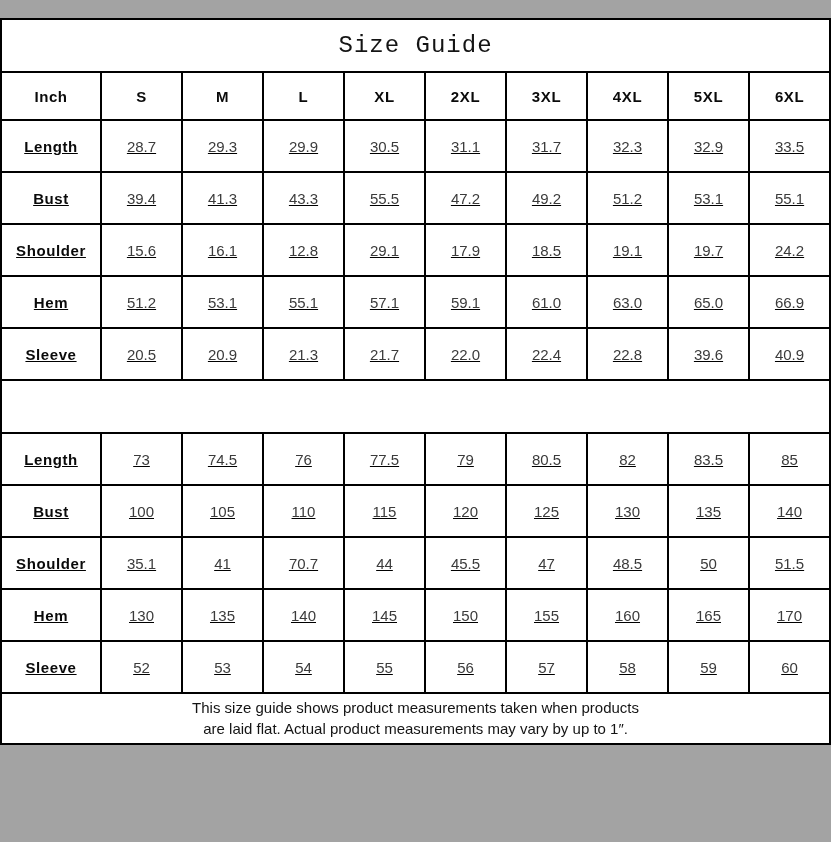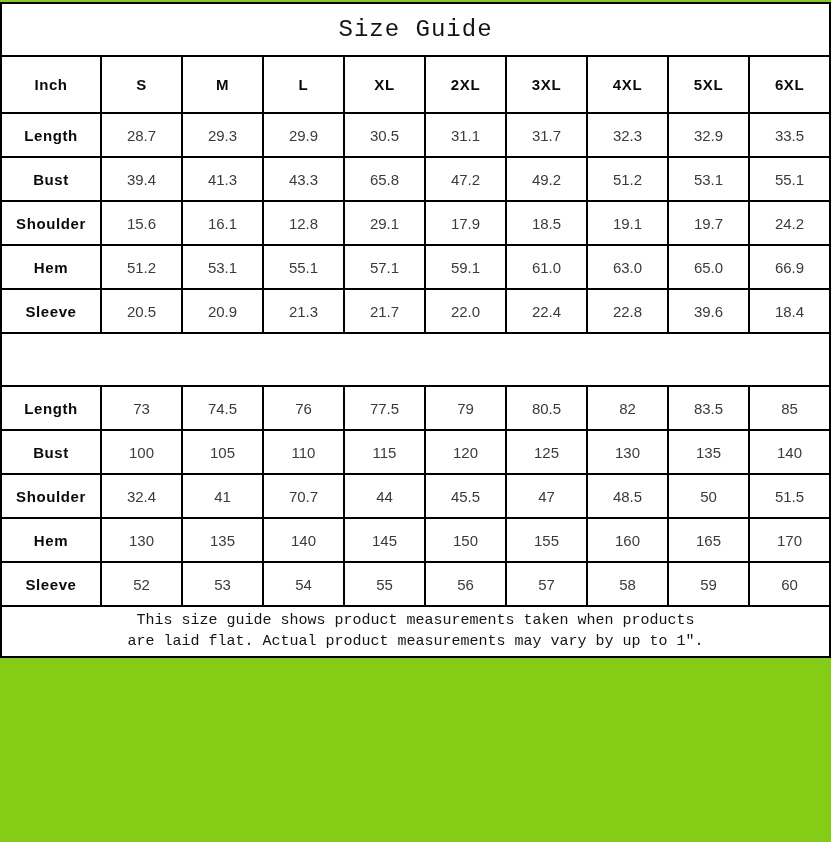--- a/index.html
+++ b/index.html
@@ -3,44 +3,44 @@
 <meta charset="utf-8">
 <style>
   html, body {
     margin: 0;
     padding: 0;
     background: #ffffff;
   }
   .sheet {
     width: 831px;
     height: 842px;
-    background: #84cc16;
+    background: #a3a3a3;
     box-sizing: border-box;
-    padding-top: 2px;
+    padding-top: 18px;
     overflow: hidden;
   }
   table.size-guide {
     border-collapse: collapse;
     table-layout: fixed;
     width: 830px;
     background: #ffffff;
   }
   col.c-label { width: 100px; }
   col.c-size  { width: 81px; }
   td, th {
     border: 2px solid #000000;
     text-align: center;
     vertical-align: middle;
     padding: 0;
     background: #ffffff;
     overflow: hidden;
   }
   tr.title-row  { height: 53px; }
-  tr.header-row { height: 57px; }
-  tr.data-row   { height: 44px; }
+  tr.header-row { height: 48px; }
+  tr.data-row   { height: 52px; text-decoration: underline; }
   tr.gap-row    { height: 53px; }
   tr.footer-row { height: 49px; }
 
   .title-cell {
     font-family: "Liberation Mono", "DejaVu Sans Mono", monospace;
     font-weight: 400;
     font-size: 24px;
     letter-spacing: 1px;
     color: #141414;
   }
@@ -58,21 +58,21 @@
     letter-spacing: 0.6px;
     color: #0a0a0a;
   }
   td.value {
     font-family: "Liberation Sans", sans-serif;
     font-weight: 400;
     font-size: 15px;
     color: #3b3b3b;
   }
   td.footer-cell {
-    font-family: Liberation Mono, monospace;
+    font-family: Liberation Sans, sans-serif;
     font-size: 15px;
     line-height: 21px;
     color: #141414;
     padding: 3px 0 4px 0;
   }
 </style>
 </head>
 <body>
 
 <div class="sheet">
@@ -118,21 +118,21 @@
       <td class="value">31.7</td>
       <td class="value">32.3</td>
       <td class="value">32.9</td>
       <td class="value">33.5</td>
     </tr>
     <tr class="data-row">
       <td class="row-label">Bust</td>
       <td class="value">39.4</td>
       <td class="value">41.3</td>
       <td class="value">43.3</td>
-      <td class="value">65.8</td>
+      <td class="value">55.5</td>
       <td class="value">47.2</td>
       <td class="value">49.2</td>
       <td class="value">51.2</td>
       <td class="value">53.1</td>
       <td class="value">55.1</td>
     </tr>
     <tr class="data-row">
       <td class="row-label">Shoulder</td>
       <td class="value">15.6</td>
       <td class="value">16.1</td>
@@ -159,21 +159,21 @@
     <tr class="data-row">
       <td class="row-label">Sleeve</td>
       <td class="value">20.5</td>
       <td class="value">20.9</td>
       <td class="value">21.3</td>
       <td class="value">21.7</td>
       <td class="value">22.0</td>
       <td class="value">22.4</td>
       <td class="value">22.8</td>
       <td class="value">39.6</td>
-      <td class="value">18.4</td>
+      <td class="value">40.9</td>
     </tr>
 
     <tr class="gap-row">
       <td colspan="10"></td>
     </tr>
 
 
     <tr class="data-row">
       <td class="row-label">Length</td>
       <td class="value">73</td>
@@ -193,21 +193,21 @@
       <td class="value">110</td>
       <td class="value">115</td>
       <td class="value">120</td>
       <td class="value">125</td>
       <td class="value">130</td>
       <td class="value">135</td>
       <td class="value">140</td>
     </tr>
     <tr class="data-row">
       <td class="row-label">Shoulder</td>
-      <td class="value">32.4</td>
+      <td class="value">35.1</td>
       <td class="value">41</td>
       <td class="value">70.7</td>
       <td class="value">44</td>
       <td class="value">45.5</td>
       <td class="value">47</td>
       <td class="value">48.5</td>
       <td class="value">50</td>
       <td class="value">51.5</td>
     </tr>
     <tr class="data-row">

